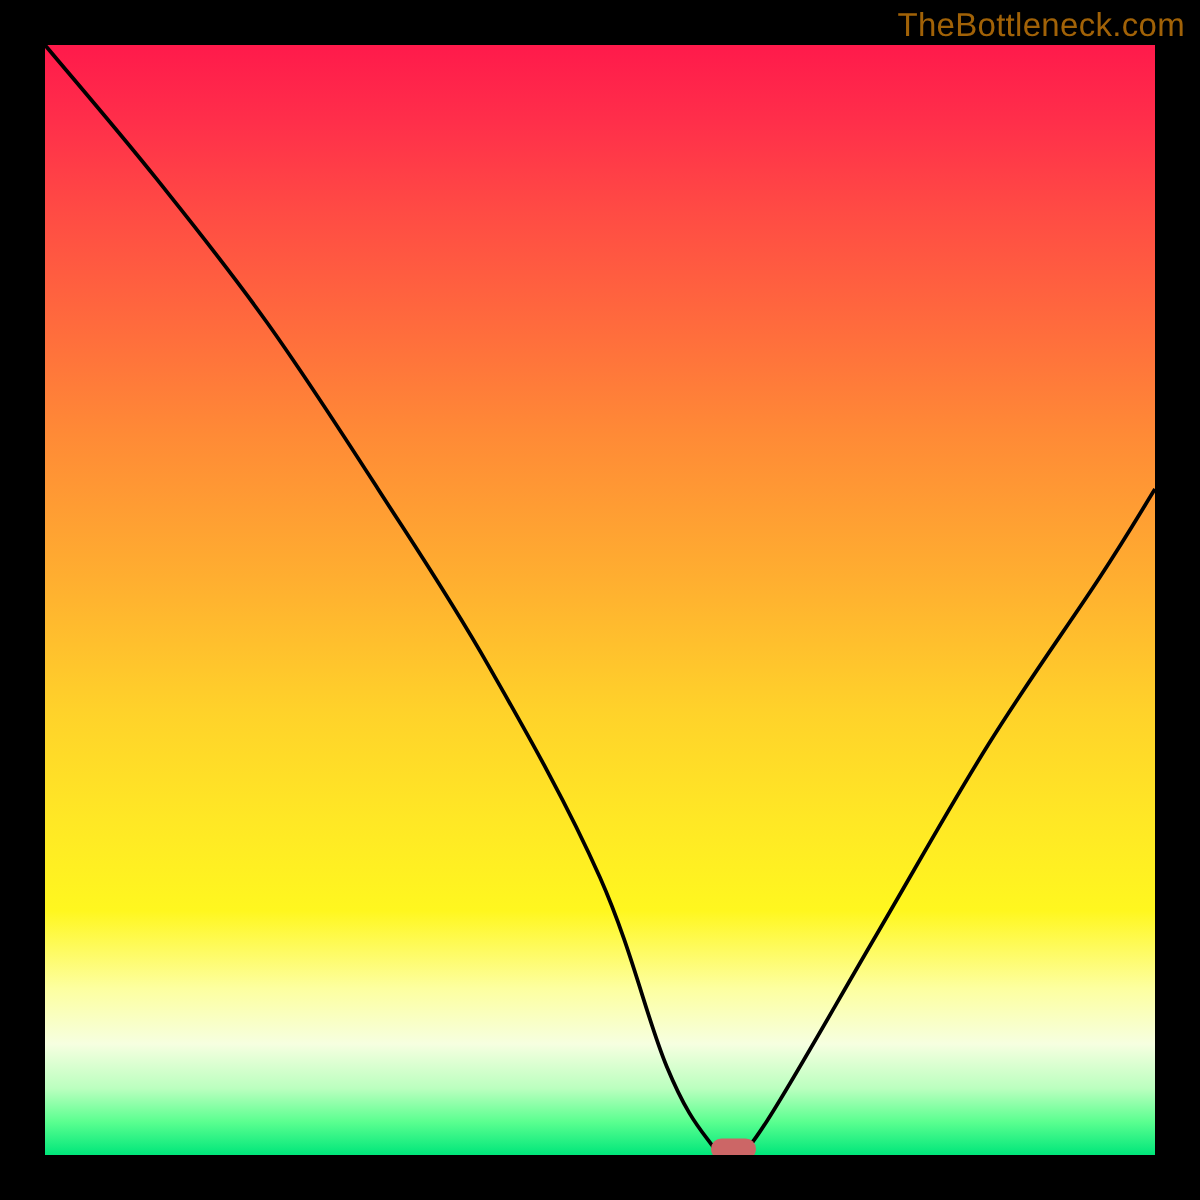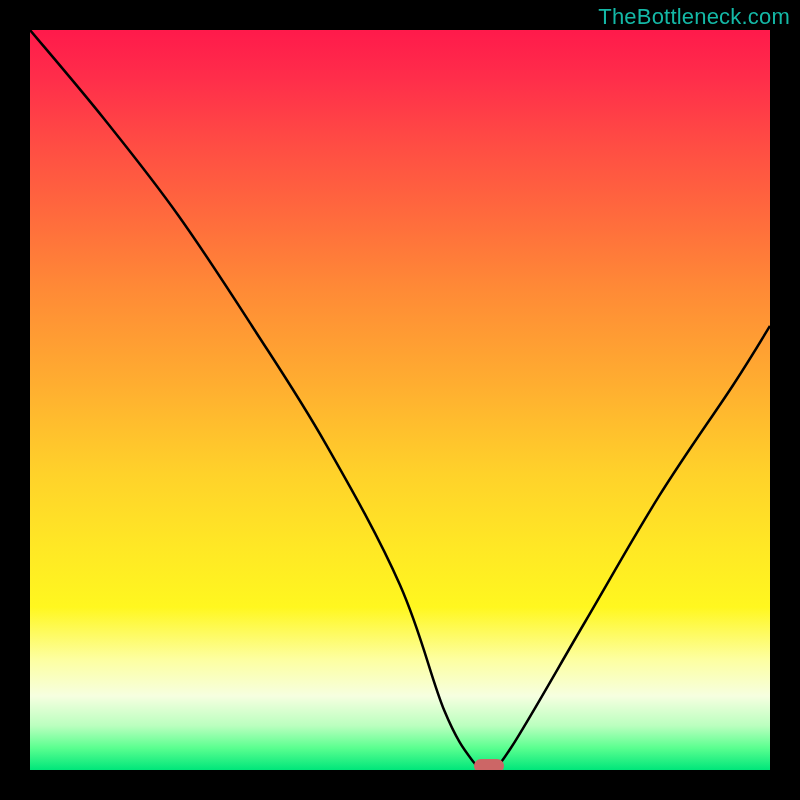--- a/index.html
+++ b/index.html
@@ -14,21 +14,21 @@
   .frame {
     position: relative;
     width: 800px;
     height: 800px;
     background: #000;
   }
   .watermark {
     position: absolute;
     top: 4px;
     right: 10px;
-    color: #14b8a6;
+    color: #a16207;
     font-size: 22px;
     font-weight: 500;
     letter-spacing: 0.2px;
     z-index: 10;
   }
   .plot-area {
     position: absolute;
     left: 30px;
     top: 30px;
     width: 740px;

